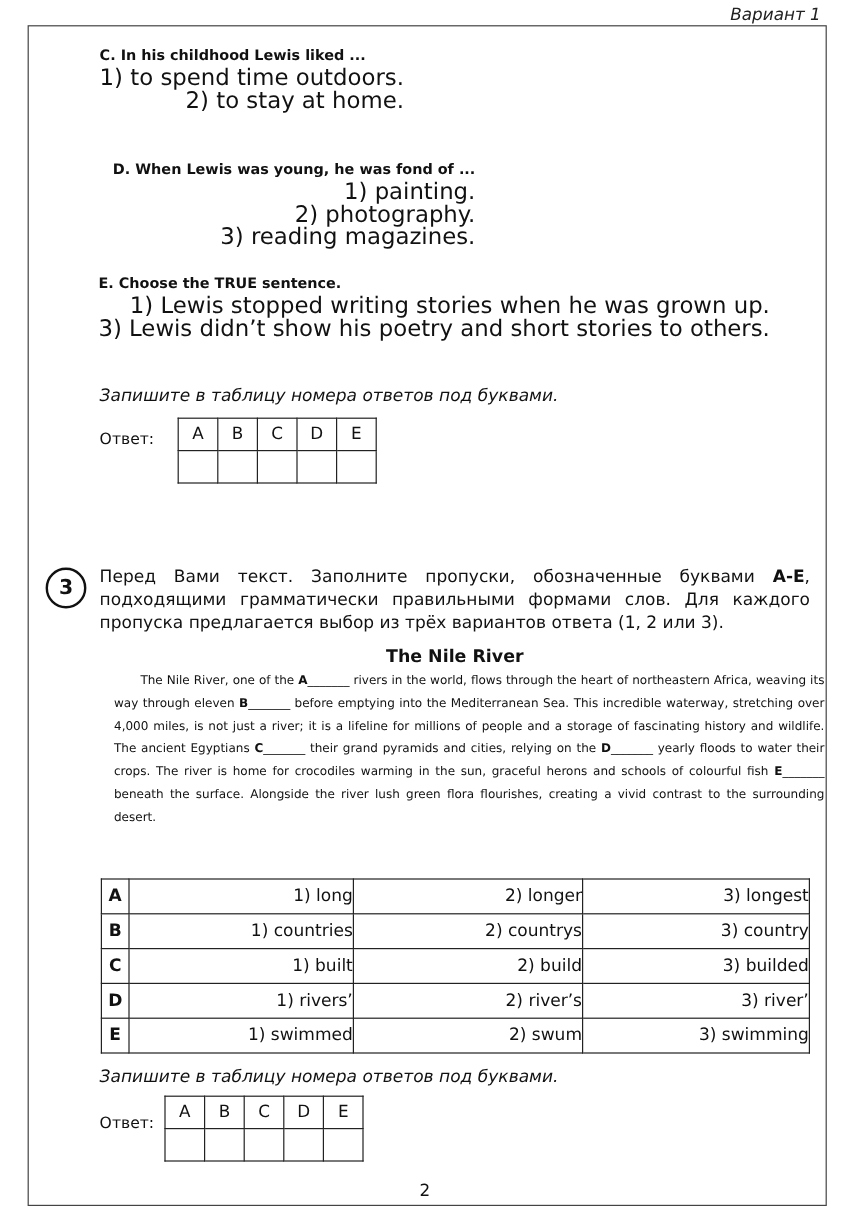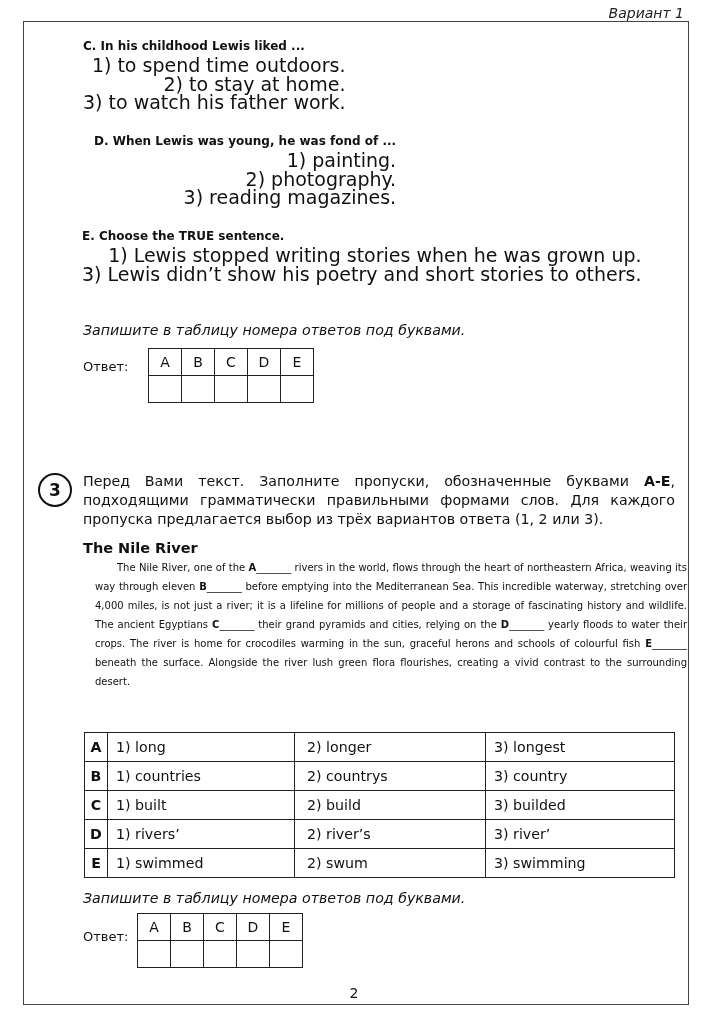--- a/index.html
+++ b/index.html
@@ -15,45 +15,44 @@
   .ans-label { font-size:13px; }
   table.ans { border-collapse:collapse; }
   table.ans td { border:1.5px solid #222; width:32px; height:26px; text-align:center;
                  font-size:14px; padding:0; vertical-align:middle; }
   .circle { position:absolute; left:38px; top:473px; width:34px; height:34px;
             border:2px solid #111; border-radius:50%; box-sizing:border-box;
             font-weight:bold; font-size:17px; text-align:center; line-height:30px; }
   .task-text { position:absolute; left:83px; top:472px; width:592px;
                font-size:14.2px; line-height:19px; text-align:justify; }
   .passage-title { position:absolute; left:83px; width:592px; top:539px;
-                   text-align:left; font-weight:bold; font-size:14.5px; line-height:19px; }
+                   text-align:center; font-weight:bold; font-size:14.5px; line-height:19px; }
   .passage { position:absolute; left:83px; top:558px; width:592px;
              font-size:10px; line-height:19px; text-align:justify;margin-left:12px; }
   .passage .indent { display:inline-block; width:22px; }
   table.opts { position:absolute; left:84px; top:732px; width:591px;
                border-collapse:collapse; }
   table.opts td { border:1.5px solid #222; height:28px; font-size:14.2px;
-                  padding:0 0 0 8px; vertical-align:middle; }
+                  padding:0 0 0 8px; vertical-align:middle;text-align:right; }
   table.opts td.let { width:22px; font-weight:bold; padding:0; text-align:center; }
   table.opts td.c1 { width:178px; }
   table.opts td.c2 { width:178px;padding-left:12px; }
   .pagenum { position:absolute; left:0; width:708px; top:985px; text-align:center; font-size:14px; }
 </style>
 </head>
 <body>
 
 <div class="variant">Вариант 1</div>
 
 <div class="frame"></div>
 
 <div class="abs" style="left:83px; top:37px;">
   <div class="q-title">C.  In his childhood Lewis liked ...</div>
   <div class="opt">1)  to spend time outdoors.</div>
   <div class="opt">2)  to stay at home.</div>
-  <div class="opt">3)  to watch his father work.</div>
 </div>
 
 <div class="abs" style="left:94px; top:132px;">
   <div class="q-title">D. When Lewis was young, he was fond of ...</div>
   <div class="opt">1) painting.</div>
   <div class="opt">2) photography.</div>
   <div class="opt">3) reading magazines.</div>
 </div>
 
 <div class="abs" style="left:82px; top:227px;">

